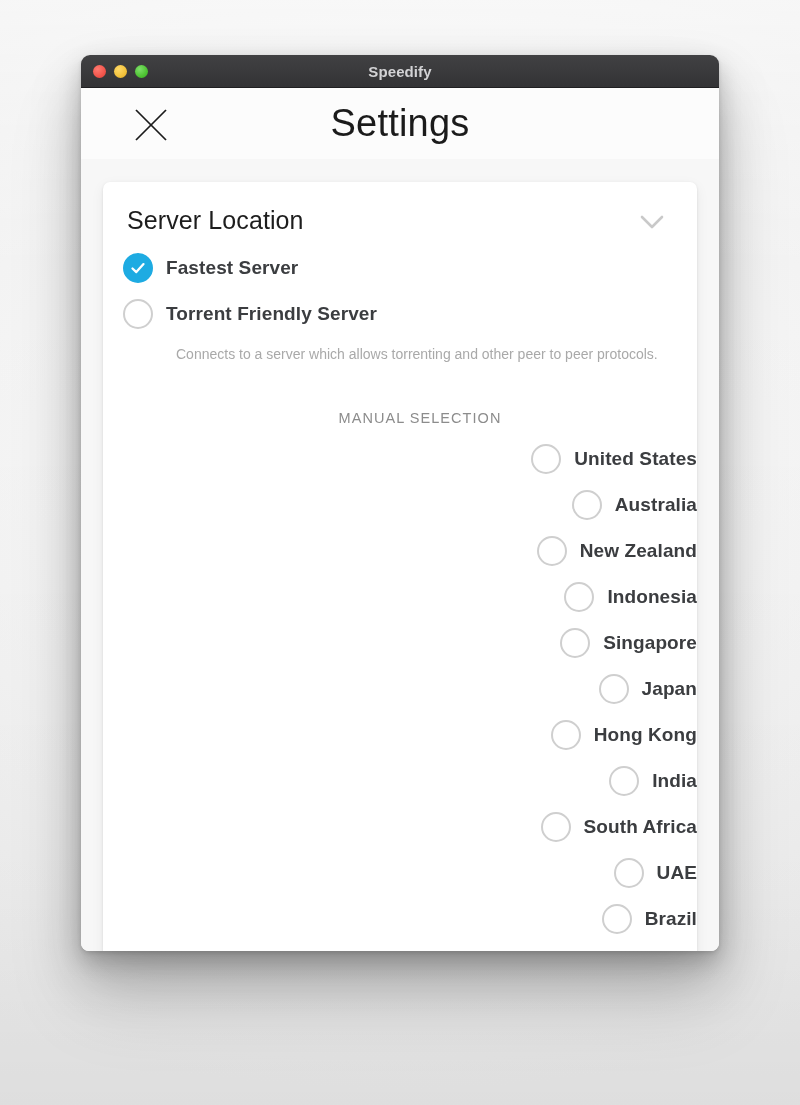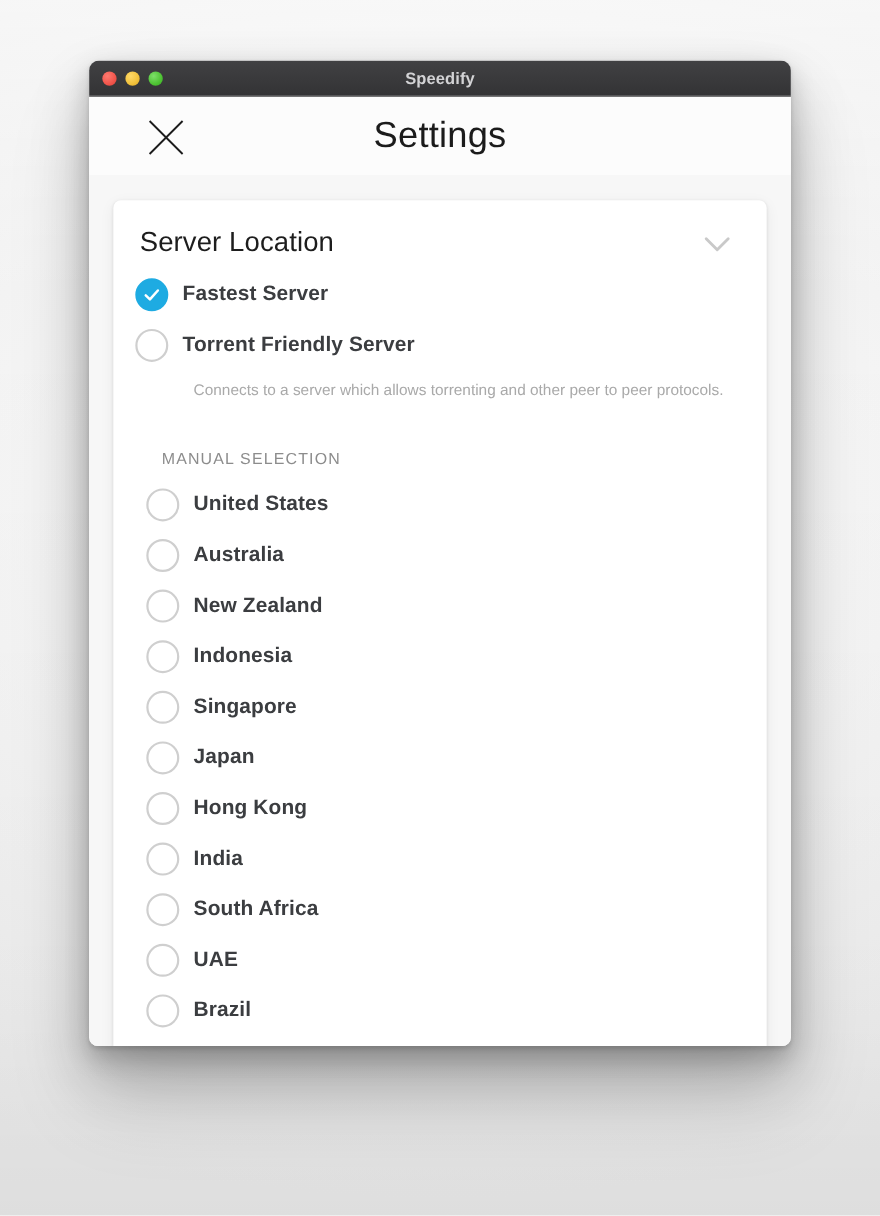--- a/index.html
+++ b/index.html
@@ -103,21 +103,21 @@
     left: 51px;
     top: 18px;
     width: 38px;
     height: 38px;
     cursor: pointer;
   }
   .close-x svg { display: block; }
   .app-title {
     width: 100%;
     text-align: center;
-    font-size: 33px;
+    font-size: 38px;
     font-weight: 300;
     color: #1b1b1b;
     letter-spacing: 0.2px;
     line-height: 1;
     padding-bottom: 2px;
   }
 
   
   .card {
     position: absolute;
@@ -151,32 +151,32 @@
     flex: 0 0 auto;
   }
 
   .section-label {
     font-size: 14.5px;
     color: #8c8c8c;
     letter-spacing: 1.05px;
     font-weight: 400;
   }
   .section-label.automatic { margin: 34px 0 0 30px; }
-  .section-label.manual    { margin: 40px 4px 0 44px; }
+  .section-label.manual    { margin: 40px 4px 0 44px; text-align: center; }
 
   
   .radio-list { margin-top: 10px; }
   .radio-row {
     display: flex;
     align-items: center;
     height: 46px;
     padding-left: 20px;
     cursor: pointer;
   }
-  .radio-row.manual-row { padding-left: 30px; }
+  .radio-row.manual-row { padding-left: 30px; justify-content: flex-end; }
 
   .radio {
     width: 30px;
     height: 30px;
     border-radius: 50%;
     border: 2px solid #cfcfcf;
     background: #ffffff;
     box-sizing: border-box;
     flex: 0 0 auto;
     position: relative;

